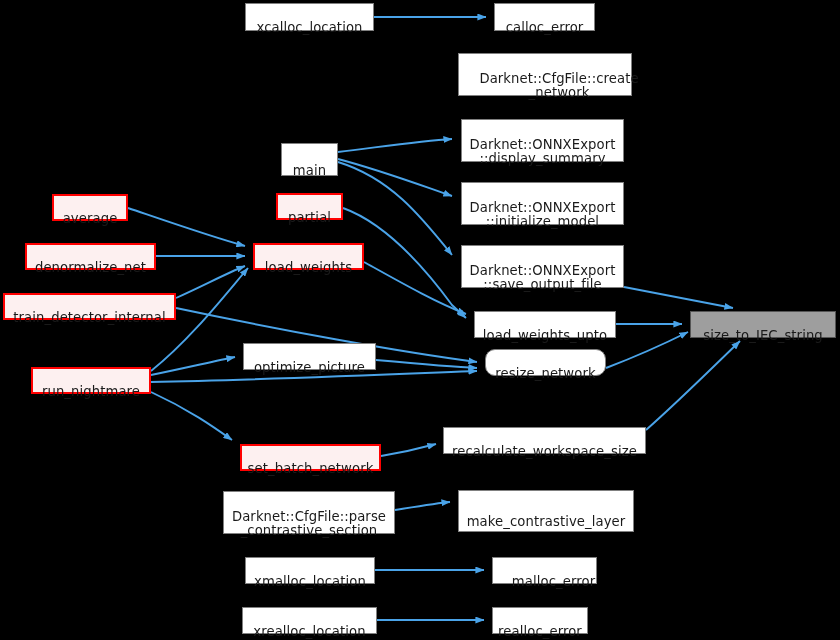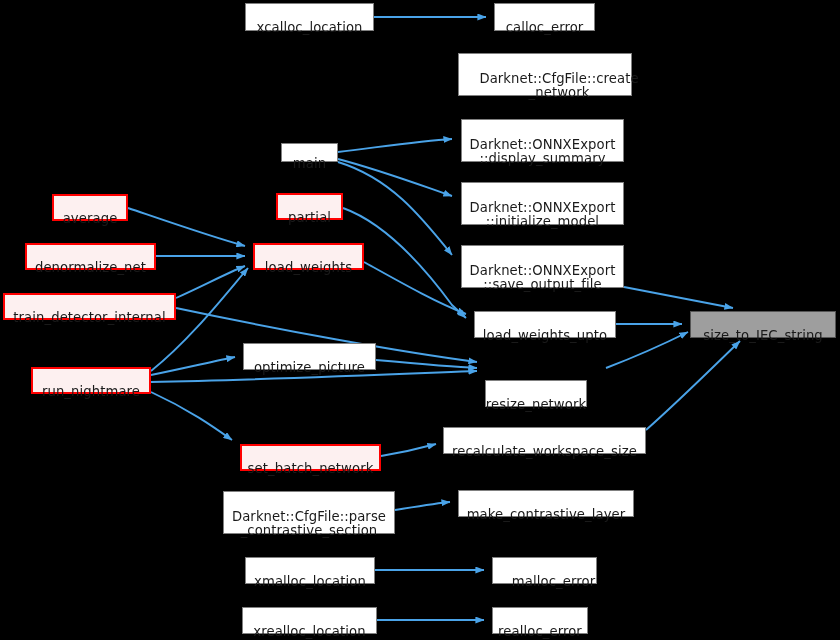--- a/index.html
+++ b/index.html
@@ -61,21 +61,21 @@
       <div class="node plain" style="left: 245px; top: 3px; width: 129px; height: 28px;">
         <span>xcalloc_location</span>
       </div>
       <div class="node plain" style="left: 494px; top: 3px; width: 101px; height: 28px;">
         <span>calloc_error</span>
       </div>
       <div class="node plain" style="left: 458px; top: 53px; width: 174px; height: 43px; padding-left: 28px;">
         <span>Darknet::CfgFile::create
 _network</span>
       </div>
-      <div class="node plain" style="left: 281px; top: 143px; width: 57px; height: 19px;">
+      <div class="node plain" style="left: 281px; top: 143px; width: 57px; height: 33px;">
         <span>main</span>
       </div>
       <div class="node plain" style="left: 461px; top: 119px; width: 163px; height: 43px;">
         <span>Darknet::ONNXExport
 ::display_summary</span>
       </div>
       <div class="node plain" style="left: 461px; top: 182px; width: 163px; height: 43px;">
         <span>Darknet::ONNXExport
 ::initialize_model</span>
       </div>
@@ -100,37 +100,37 @@
       </div>
       <div class="node plain" style="left: 474px; top: 311px; width: 142px; height: 27px;">
         <span>load_weights_upto</span>
       </div>
       <div class="node target" style="left: 690px; top: 311px; width: 146px; height: 27px;">
         <span>size_to_IEC_string</span>
       </div>
       <div class="node plain" style="left: 243px; top: 343px; width: 133px; height: 27px;">
         <span>optimize_picture</span>
       </div>
-      <div class="node plain" style="left: 485px; top: 380px; width: 102px; height: 27px;">
+      <div class="node plain" style="left: 485px; top: 349px; width: 121px; height: 27px; border-radius: 10px;">
         <span>resize_network</span>
       </div>
       <div class="node hl" style="left: 31px; top: 367px; width: 120px; height: 27px;">
         <span>run_nightmare</span>
       </div>
       <div class="node plain" style="left: 443px; top: 427px; width: 203px; height: 27px;">
         <span>recalculate_workspace_size</span>
       </div>
       <div class="node hl" style="left: 240px; top: 444px; width: 141px; height: 27px;">
         <span>set_batch_network</span>
       </div>
       <div class="node plain" style="left: 223px; top: 491px; width: 172px; height: 43px;">
         <span>Darknet::CfgFile::parse
 _contrastive_section</span>
       </div>
-      <div class="node plain" style="left: 458px; top: 490px; width: 176px; height: 27px;">
+      <div class="node plain" style="left: 458px; top: 490px; width: 176px; height: 42px;">
         <span>make_contrastive_layer</span>
       </div>
       <div class="node plain" style="left: 245px; top: 557px; width: 130px; height: 27px;">
         <span>xmalloc_location</span>
       </div>
       <div class="node plain" style="left: 492px; top: 557px; width: 105px; height: 27px; padding-left: 18px;">
         <span>malloc_error</span>
       </div>
       <div class="node plain" style="left: 242px; top: 607px; width: 135px; height: 27px;">
         <span>xrealloc_location</span>

